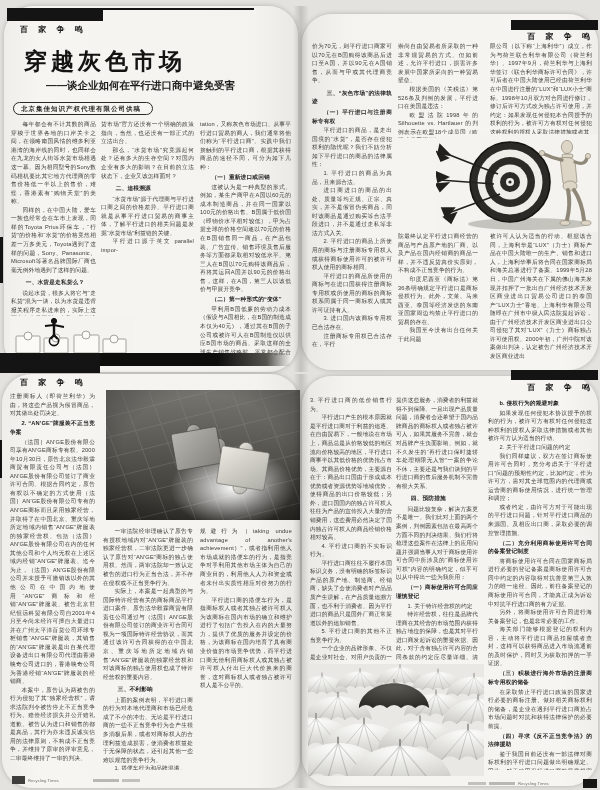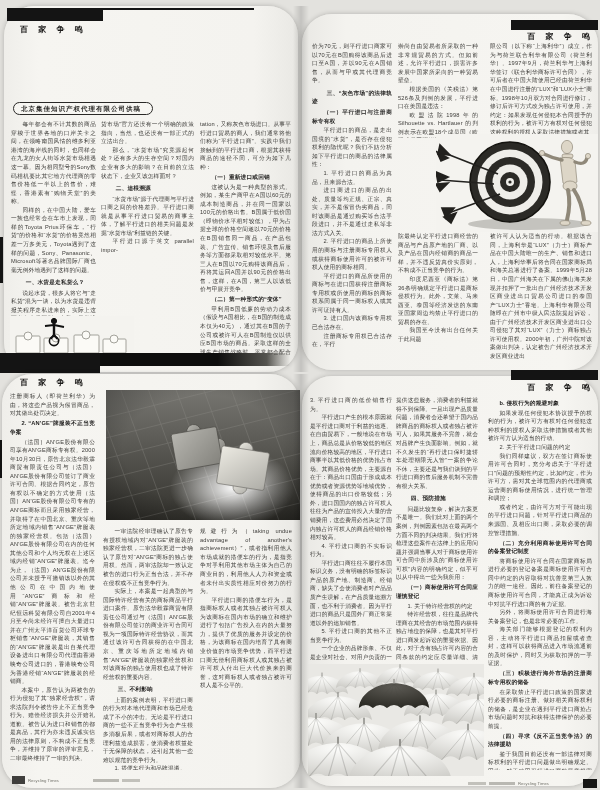--- a/index.html
+++ b/index.html
@@ -42,20 +42,22 @@
 </style>
 </head>
 <body>
 
 <div class="canvas">
 
   <div class="page" id="pgTL">
     <div class="bar" style="left:3px;top:2px;width:247px;height:2px;"></div>
     <div class="bar" style="left:3px;top:2px;width:96px;height:13px;"></div>
     <div class="colhead" style="left:16px;top:18px;">百 家 争 鸣</div>
+    <div class="title">穿越灰色市场</div>
+    <div class="subtitle">——谈企业如何在平行进口商中避免受害</div>
     <div class="byline" style="width:140px;">
       <span>北京集佳知识产权代理有限公司供稿</span>
     </div>
   </div>
   <div class="colwrap" style="left:11px;top:120px;width:85px;height:236px;">
     <div class="coltext">
         <div class="blk p">每年都会有不计其数的商品穿梭于世界各地的口岸关卡之间，在领略南国风情的维多利亚港湾的海岸线的同时，也同样会在九龙的女人街等水货市场相遇这一幕。因为相同型号的Sony数码相机要比其它地方代理商的零售价格低一半以上的售价，难怪，香港素有“购物天堂”的美称。</div>
         <div class="blk p">同样的，在中国大陆，爱车一族也经常会在车市上发现，同样的Toyota Prius环保车，“行货”的价格和“水货”的价格竟然相差一万多美元，Toyota遇到了这样的问题，Sony、Panasonic、Microsoft等著名品牌国际厂商也毫无例外地遇到了这样的问题。</div>
         <div class="blk h1">一、水货是走私货么？</div>
         <div class="blk p">说起水货，很多人将它与“走私货”混为一谈，以为水货是违背报关程序走私进来的，实际上这两者有本质区别。走私，是指逃避海关监管，通过非法途径将境外产品运入市场；水货，是指产品通过了海关正常通关，只是进入市场时没有经过代理商。</div>

